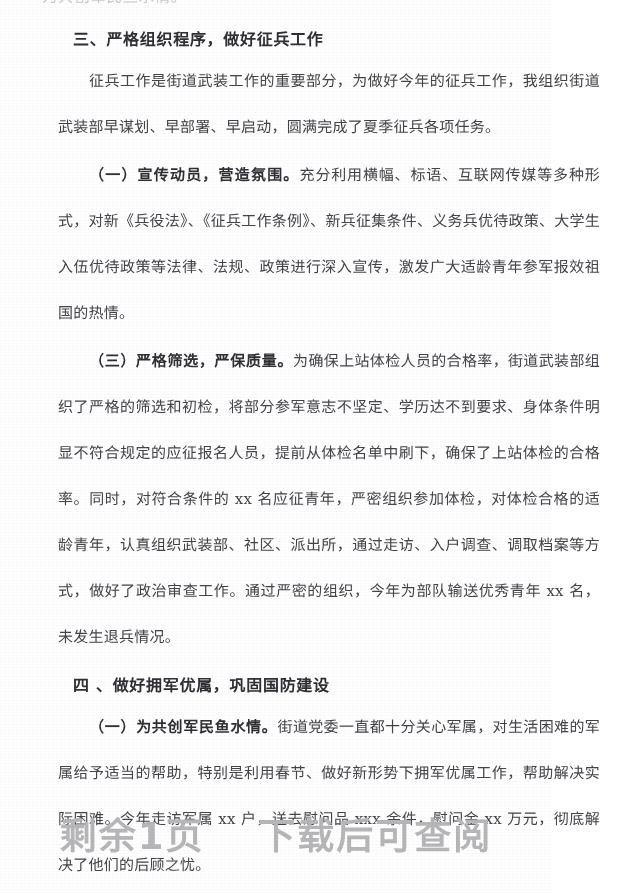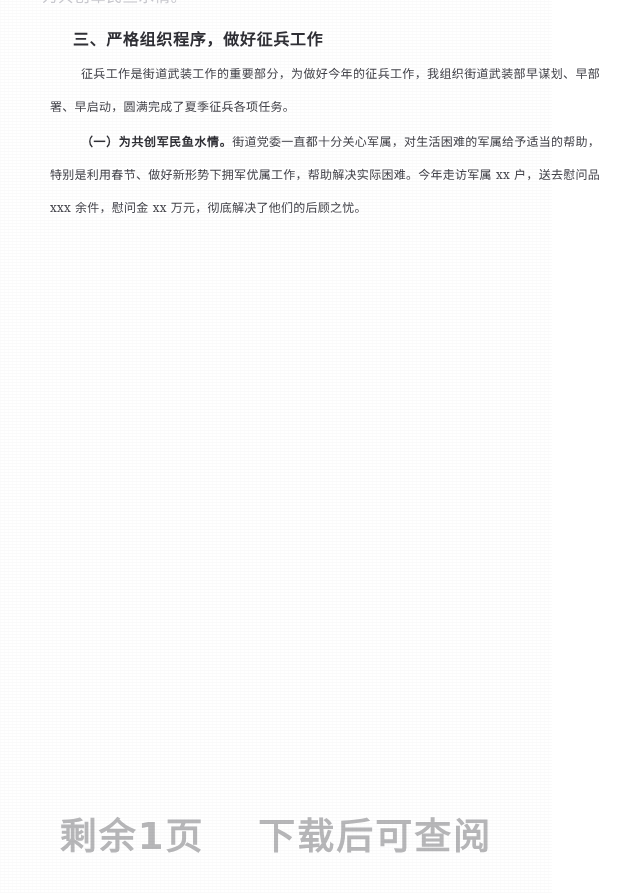--- a/index.html
+++ b/index.html
@@ -69,23 +69,23 @@
     line-height: 33px;
     margin: 9px 0 2px 0;
     padding: 0;
     text-indent: 31px;
     letter-spacing: .7px;
     color: #2f2f35;
     font-family: "DejaVu Serif", "Liberation Serif", serif;
   }
 
   p.para {
-    font-size: 12px;
-    line-height: 33px;
-    margin: 0 0 2px 8px;
+    font-size: 15px;
+    line-height: 46px;
+    margin: 0 0 2px 16px;
     padding: 0;
     text-indent: 31px;
     text-align: justify;
     text-justify: inter-ideograph;
     letter-spacing: .25px;
     color: #43434a;
   }
 
   p.para .lead {
     font-weight: bold;
@@ -119,23 +119,26 @@
   <div class="body-col">
 
     <div class="cut-line">
       <span>为共创军民鱼水情。</span>
     </div>
 
     <h2 class="section-heading">三、严格组织程序，做好征兵工作</h2>
 
     <p class="para"><span class="lead"></span><span>征兵工作是街道武装工作的重要部分，为做好今年的征兵工作，我组织街道武装部早谋划、早部署、早启动，圆满完成了夏季征兵各项任务。</span></p>
 
+    <p class="para"><span class="lead">（一）宣传动员，营造氛围。</span><span>充分利用横幅、标语、互联网传媒等多种形式，对新《兵役法》、《征兵工作条例》、新兵征集条件、义务兵优待政策、大学生入伍优待政策等法律、法规、政策进行深入宣传，激发广大适龄青年参军报效祖国的热情。</span></p>
 
 
+    <p class="para spacer-para"><span class="lead">（三）严格筛选，严保质量。</span><span>为确保上站体检人员的合格率，街道武装部组织了严格的筛选和初检，将部分参军意志不坚定、学历达不到要求、身体条件明显不符合规定的应征报名人员，提前从体检名单中刷下，确保了上站体检的合格率。同时，对符合条件的 xx 名应征青年，严密组织参加体检，对体检合格的适龄青年，认真组织武装部、社区、派出所，通过走访、入户调查、调取档案等方式，做好了政治审查工作。通过严密的组织，今年为部队输送优秀青年 xx 名，未发生退兵情况。</span></p>
 
+    <h2 class="section-heading">四 、做好拥军优属，巩固国防建设</h2>
 
 
     <p class="para spacer-para"><span class="lead">（一）为共创军民鱼水情。</span><span>街道党委一直都十分关心军属，对生活困难的军属给予适当的帮助，特别是利用春节、做好新形势下拥军优属工作，帮助解决实际困难。今年走访军属 xx 户，送去慰问品 xxx 余件，慰问金 xx 万元，彻底解决了他们的后顾之忧。</span></p>
 
   </div>
 
   <div class="footer-note" style="color: rgb(183, 183, 185);">剩余1页　 下载后可查阅</div>
 
   <div class="grain"></div>
 

